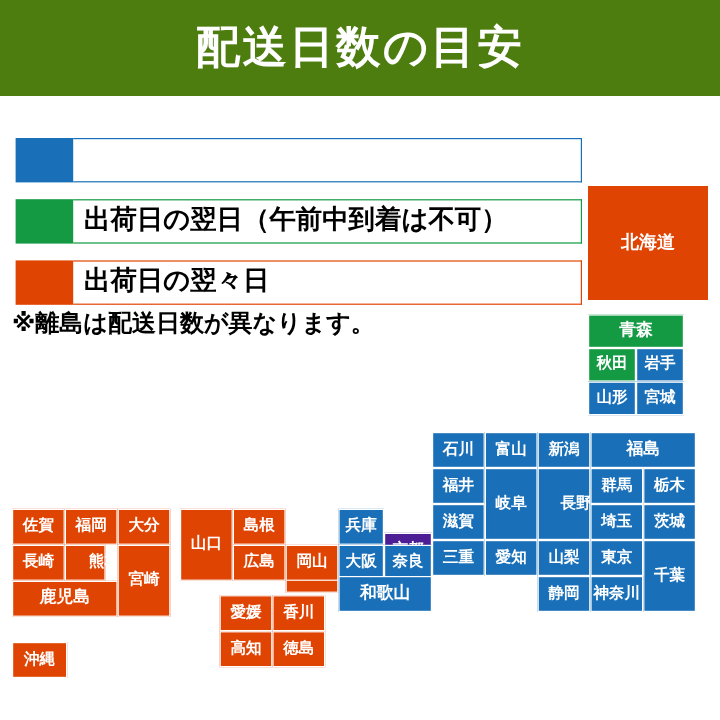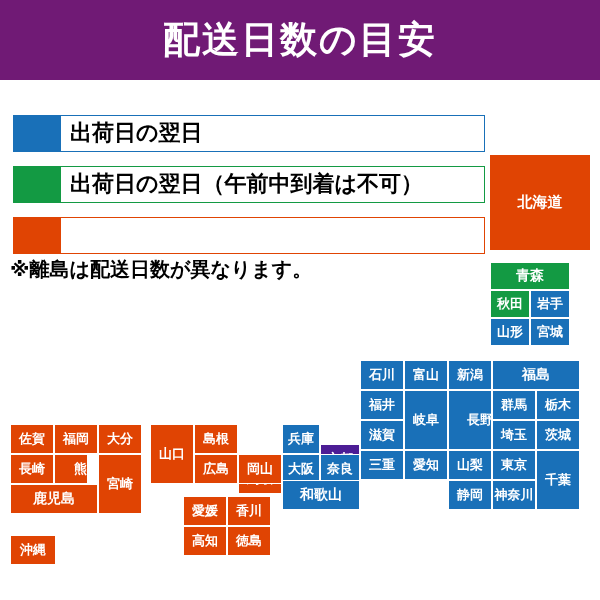--- a/index.html
+++ b/index.html
@@ -118,38 +118,38 @@
   .cell.hokkaido {
     font-size: 15px;
     border: none;
   }
 </style>
 </head>
 <body>
 
 <div id="page">
 
-  <div id="header-bar" style="background: #701a75;">
+  <div id="header-bar" style="background: #4d7c0f;">
     <div id="header-title" style="color: rgb(255, 255, 255);">配送日数の目安</div>
   </div>
 
   <div id="legend">
       <div class="legend-row" style="top: 115px;">
         <div class="legend-swatch" style="background: rgb(25, 112, 184);"></div>
         <div class="legend-frame" style="border-color: rgb(25, 112, 184);"></div>
-        <div class="legend-label">出荷日の翌日</div>
       </div>
       <div class="legend-row" style="top: 166px;">
         <div class="legend-swatch" style="background: rgb(19, 154, 67);"></div>
         <div class="legend-frame" style="border-color: rgb(19, 154, 67);"></div>
         <div class="legend-label">出荷日の翌日（午前中到着は不可）</div>
       </div>
       <div class="legend-row" style="top: 217px;">
         <div class="legend-swatch" style="background: rgb(224, 68, 3);"></div>
         <div class="legend-frame" style="border-color: rgb(224, 68, 3);"></div>
+        <div class="legend-label">出荷日の翌々日</div>
       </div>
     </div>
 
   <div id="note">※離島は配送日数が異なります。</div>
 
   <div id="map">
       <div class="cell hokkaido" style="left: 490px; top: 155px; width: 100px; height: 95px; background: rgb(224, 68, 3);">北海道</div>
       <div class="cell big" style="left: 490px; top: 262px; width: 80px; height: 28px; background: rgb(19, 154, 67);">青森</div>
       <div class="cell" style="left: 490px; top: 290px; width: 40px; height: 28px; background: rgb(19, 154, 67);">秋田</div>
       <div class="cell" style="left: 530px; top: 290px; width: 40px; height: 28px; background: rgb(25, 112, 184);">岩手</div>

